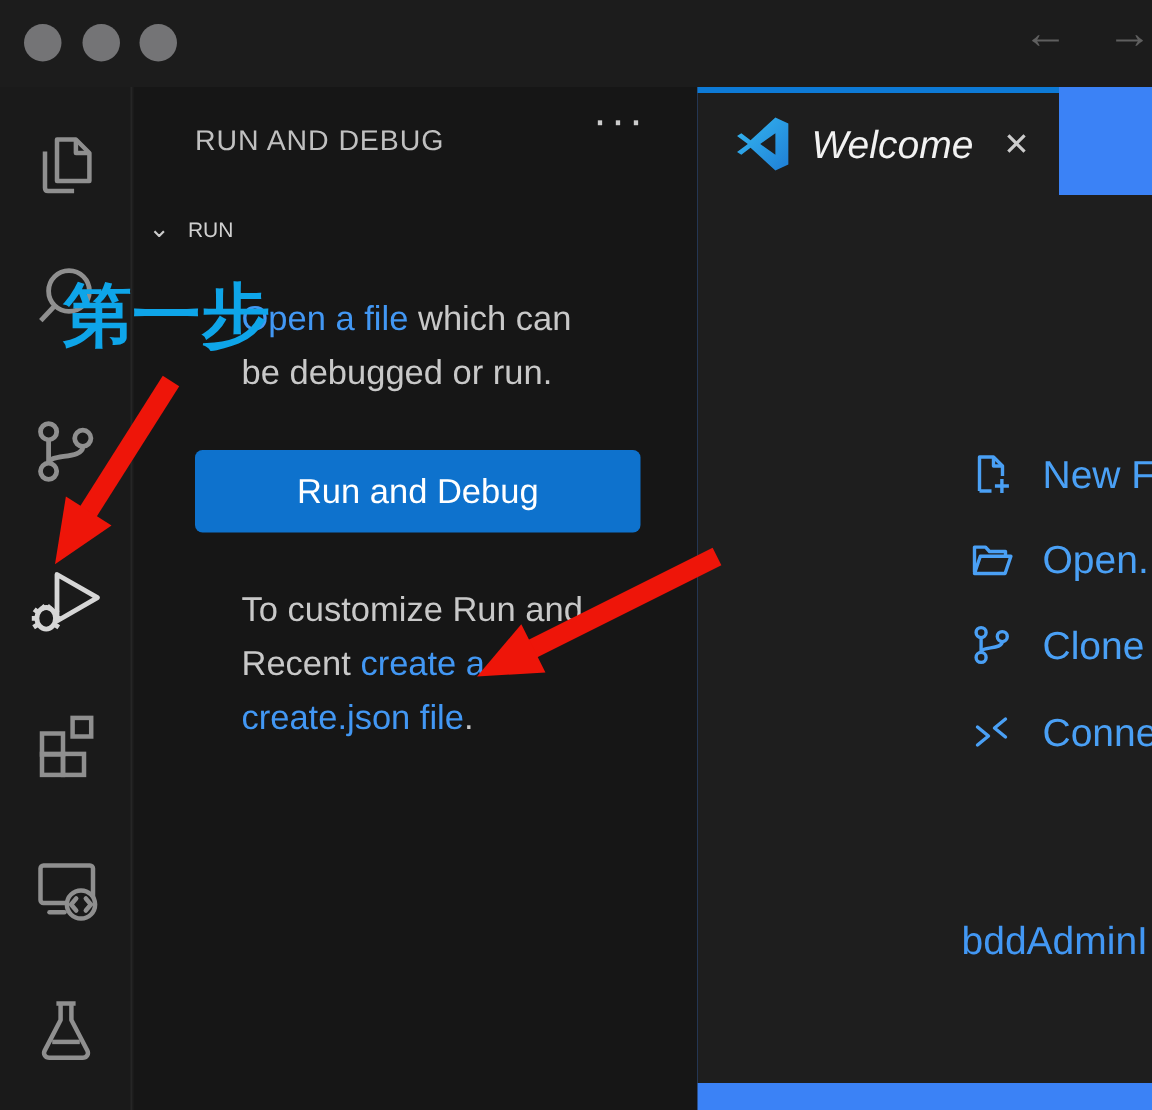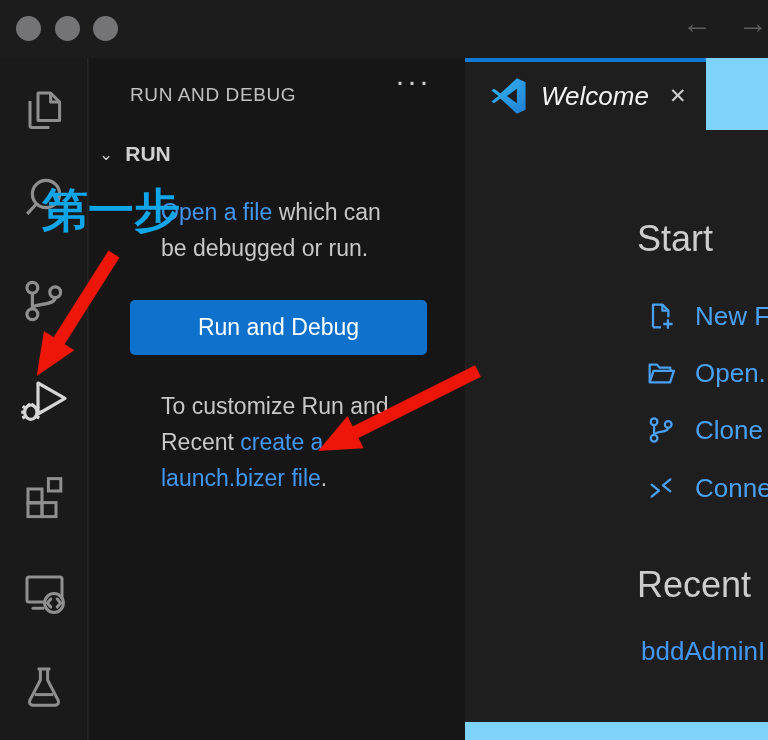--- a/index.html
+++ b/index.html
@@ -19,29 +19,29 @@
     align-items:center; justify-content:center; }
   .ab-item svg { display:block; }
 
   
   #sidebar { position:absolute; left:89px; top:58px; width:376px; height:682px; background:#161616; }
   #sidebar-title { position:absolute; left:41px; top:26px; font-size:19px; letter-spacing:.6px;
     color:#c0c0c0; }
   #sidebar-more { position:absolute; left:306px; top:6px; font-size:30px; color:#cccccc; letter-spacing:2px; }
   #run-section { position:absolute; left:10px; top:84px; display:flex; align-items:center; }
   #run-chevron { color:#cccccc; font-size:17px; margin-right:12px; }
-  #run-label { color:#d0d0d0; font-size:21px; font-weight:bold; }
+  #run-label { color:#d0d0d0; font-size:14px; font-weight:normal; }
   .para { position:absolute; left:44px; width:238px; font-size:23px; line-height:36px; color:#c8c8c8;margin-left:28px; }
   .vlink { color:#4297f3; cursor:pointer; }
   #run-debug-btn { position:absolute; left:41px; top:242px; width:297px; height:55px;
     background:#0e72cd; border:none; border-radius:5px; color:#ffffff; font-size:23px;
     font-family:"Liberation Sans", sans-serif; }
 
   
-  #editor { position:absolute; left:465px; top:58px; width:303px; height:682px; background:#7dd3fc; }
+  #editor { position:absolute; left:465px; top:58px; width:303px; height:682px; background:#3b82f6; }
   #tab { position:absolute; left:0; top:0; width:241px; height:72px; background:#1e1e1e;
     border-top:4px solid #0d7ad6; display:flex; align-items:center; }
   #tab-logo { margin-left:26px; }
   #tab-title { margin-left:14px; font-size:26px; font-style:italic; color:#f2f2f2; }
   #tab-close { margin-left:20px; font-size:21px; color:#cccccc; }
   #editor-content { position:absolute; left:0; top:72px; width:303px; height:592px;
     background:#1e1e1e; overflow:hidden; }
   .welcome-heading { position:absolute; left:172px; font-size:36px; color:#cdcdcd; }
   .start-item { position:absolute; left:180px; display:flex; align-items:center; white-space:nowrap; }
   .start-item svg { display:block; margin-right:18px; }
@@ -136,41 +136,40 @@
 
     <div id="run-section">
       <span id="run-chevron">⌄</span>
       <span id="run-label">RUN</span>
     </div>
 
     <div class="para" style="top:136px"><span class="vlink">Open a file</span><span> which can be debugged or run.</span></div>
 
     <button id="run-debug-btn">Run and Debug</button>
 
-    <div class="para" style="top:330px"><span>To customize Run and Recent </span><span class="vlink">create a launch.bizer file</span><span>.</span></div>
+    <div class="para" style="top:330px"><span>To customize Run and Recent </span><span class="vlink">create a create.json file</span><span>.</span></div>
 
   </div>
 
   <div id="editor">
     <div id="tab">
       <svg id="tab-logo" width="36" height="36" viewBox="0 0 100 100">
         <defs>
             <linearGradient id="vsg" x1="0" y1="0" x2="1" y2="1">
           <stop offset="0" stop-color="#35b8f1"></stop>
               <stop offset="1" stop-color="#1f7fd6"></stop>
         </linearGradient>
           </defs>
         <path fill="url(#vsg)" fill-rule="evenodd" d="M96 12 L72 1 L26 43 L9 30 L1 35 L21 50 L1 65 L9 70 L26 57 L72 99 L96 88 Z M72 30 V70 L44 50 Z"></path>
       </svg>
       <span id="tab-title">Welcome</span>
       <span id="tab-close">✕</span>
     </div>
 
     <div id="editor-content">
-      <div class="welcome-heading" style="top:88px">Start</div>
 
       <div class="start-item" style="top:170px">
         <svg width="32" height="32" viewBox="0 0 24 24" fill="none" stroke="#4aa0f5" stroke-width="1.7" stroke-linejoin="round">
           <path d="M6 20.5 V3.5 H13 L17.5 8 V13"></path>
           <path d="M13 3.5 V8 H17.5"></path>
           <path d="M6 20.5 H12"></path>
           <path d="M17.2 14.5 V21.5 M13.7 18 H20.7"></path>
         </svg>
         <span class="lbl">New F</span>
       </div>
@@ -195,23 +194,22 @@
       </div>
 
       <div class="start-item" style="top:342px">
         <svg width="32" height="32" viewBox="0 0 24 24" fill="none" stroke="#4aa0f5" stroke-width="1.7" stroke-linejoin="round" stroke-linecap="round">
           <path d="M5 9.5 L10.5 14 L5 18.5"></path>
           <path d="M19 5.5 L13.5 10 L19 14.5"></path>
         </svg>
         <span class="lbl">Conne</span>
       </div>
 
-      <div class="welcome-heading" style="top:434px">Recent</div>
-
-      <div class="recent-item" style="top:506px">
+
+      <div class="recent-item" style="top:482px">
         <span class="nm">bddAdminI</span>
       </div>
 
     </div>
   </div>
 
   <svg id="arrows">
     <defs>
       <marker id="ah" markerUnits="userSpaceOnUse" markerWidth="46" markerHeight="42" refX="6" refY="20" orient="auto">
         <path d="M2 2 L44 20 L2 38 Z" fill="#ee1509"></path>

